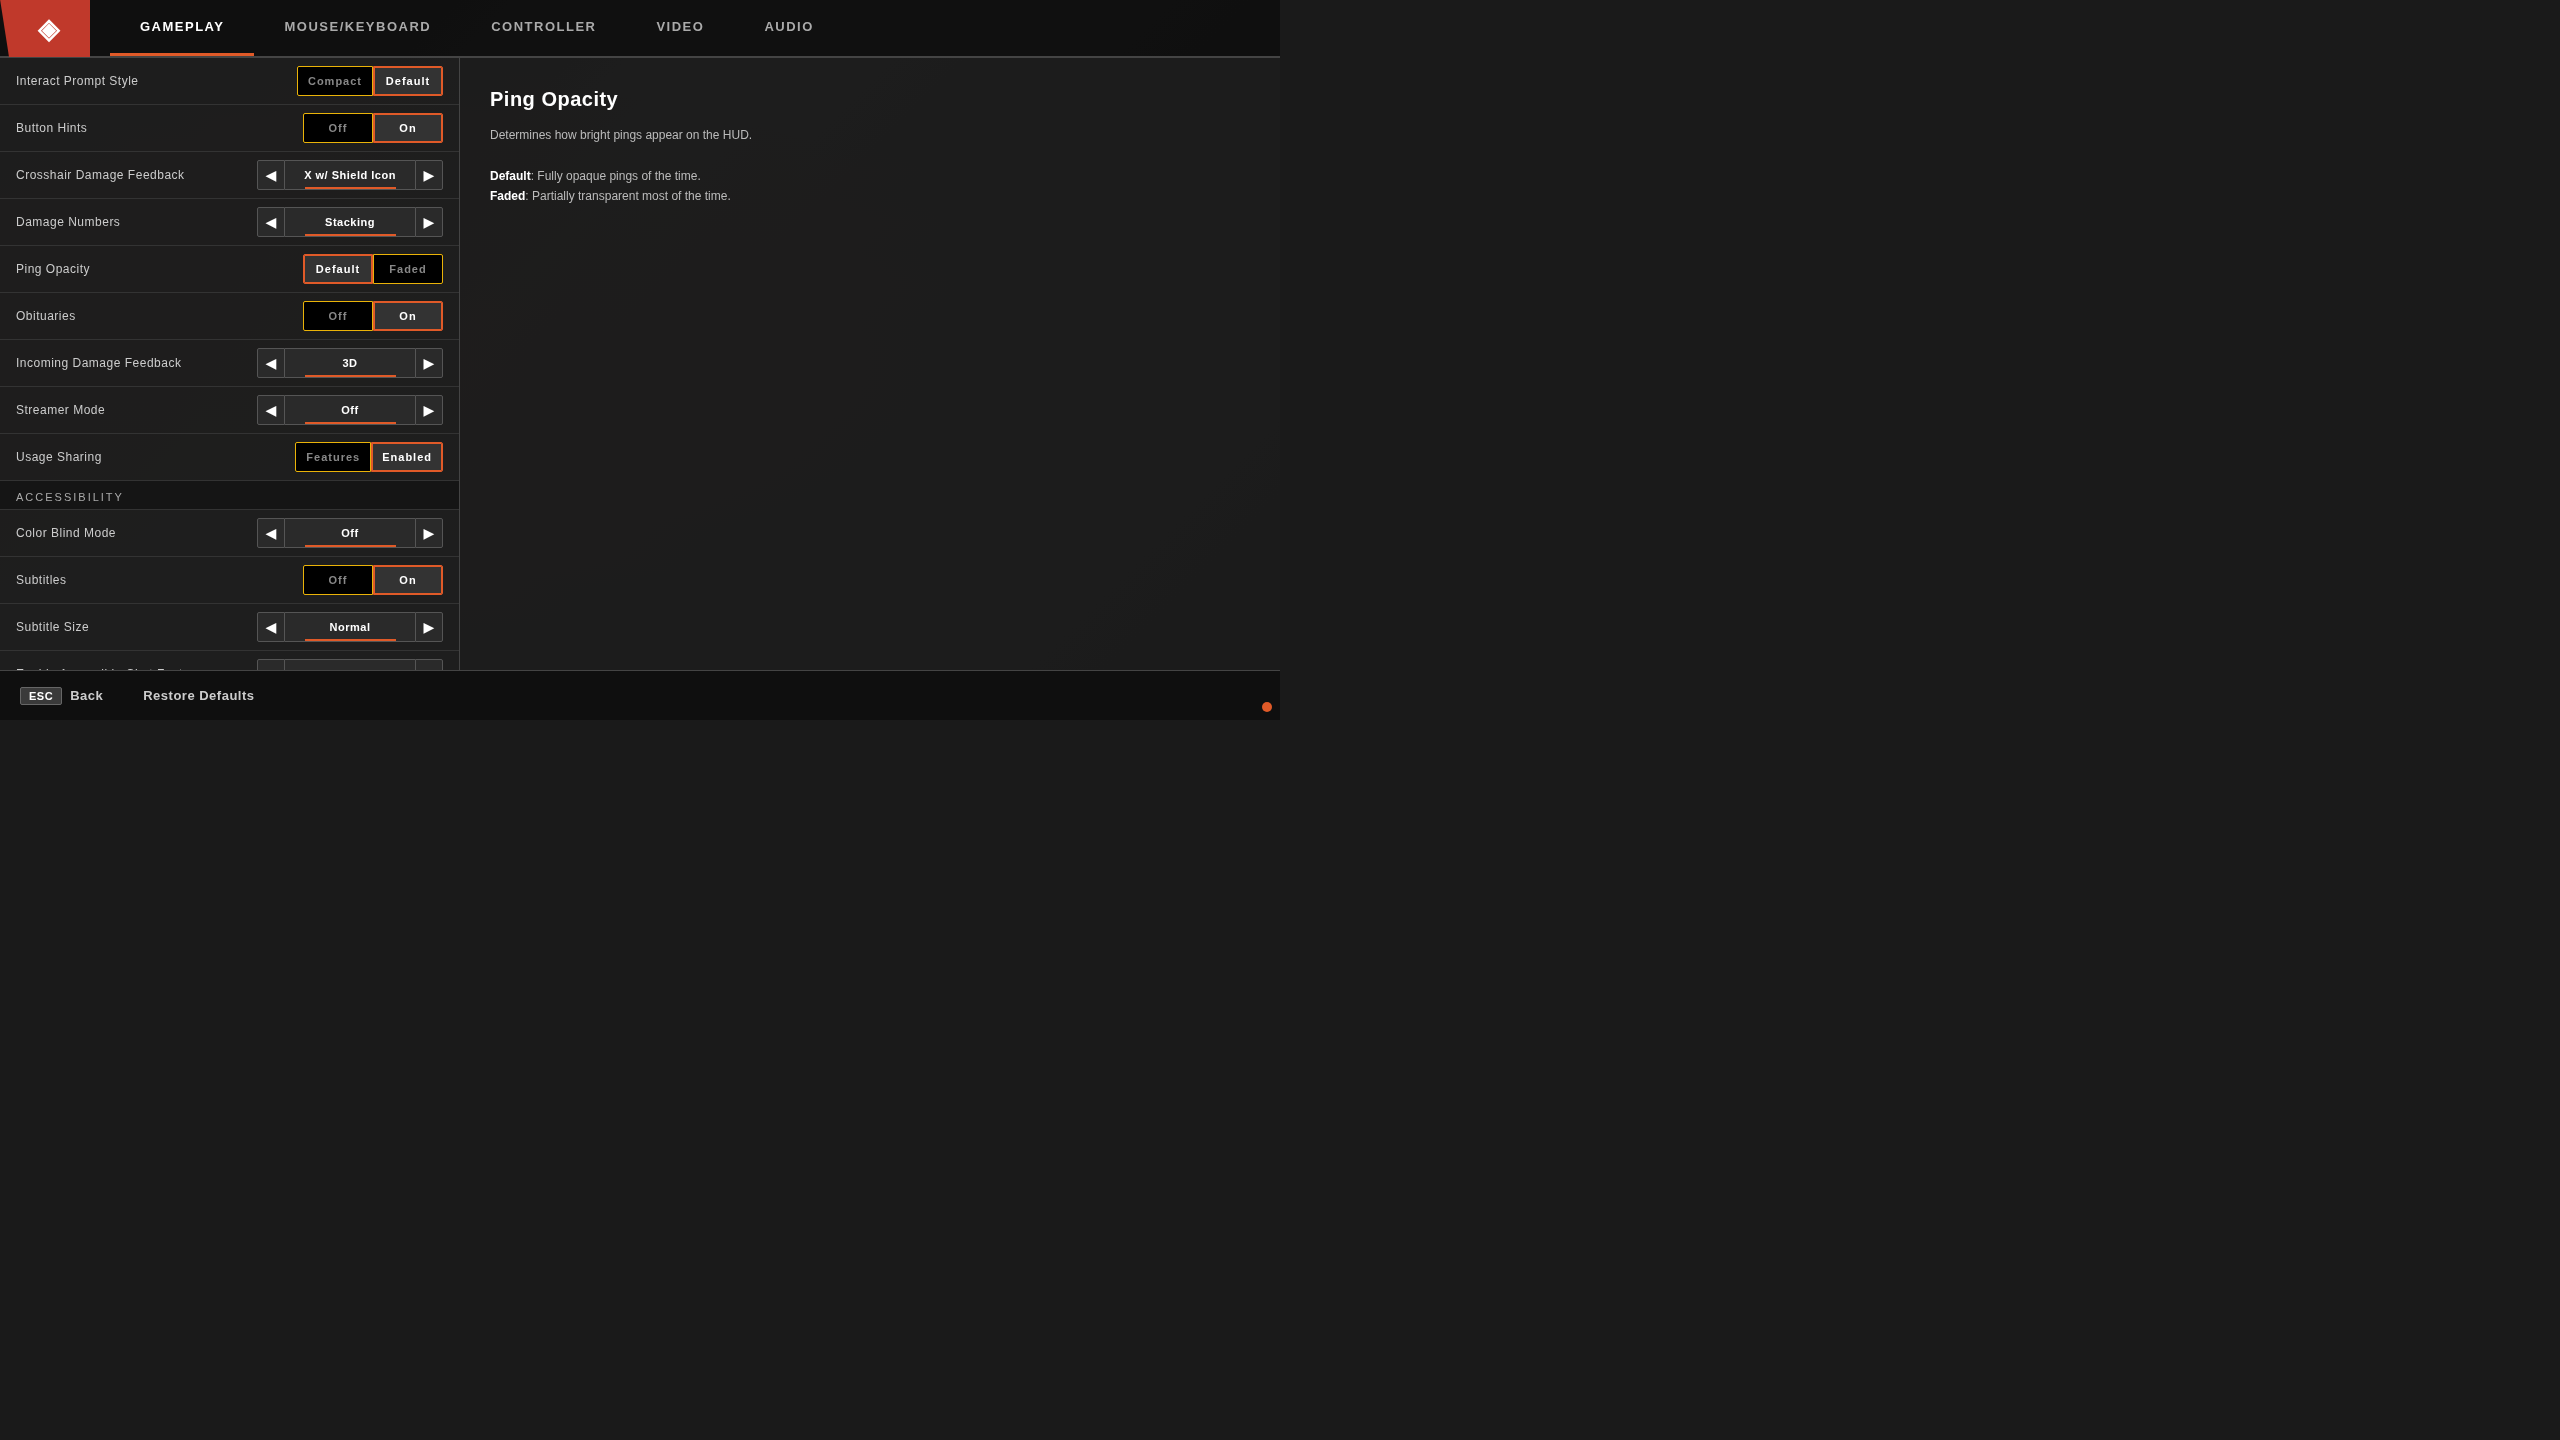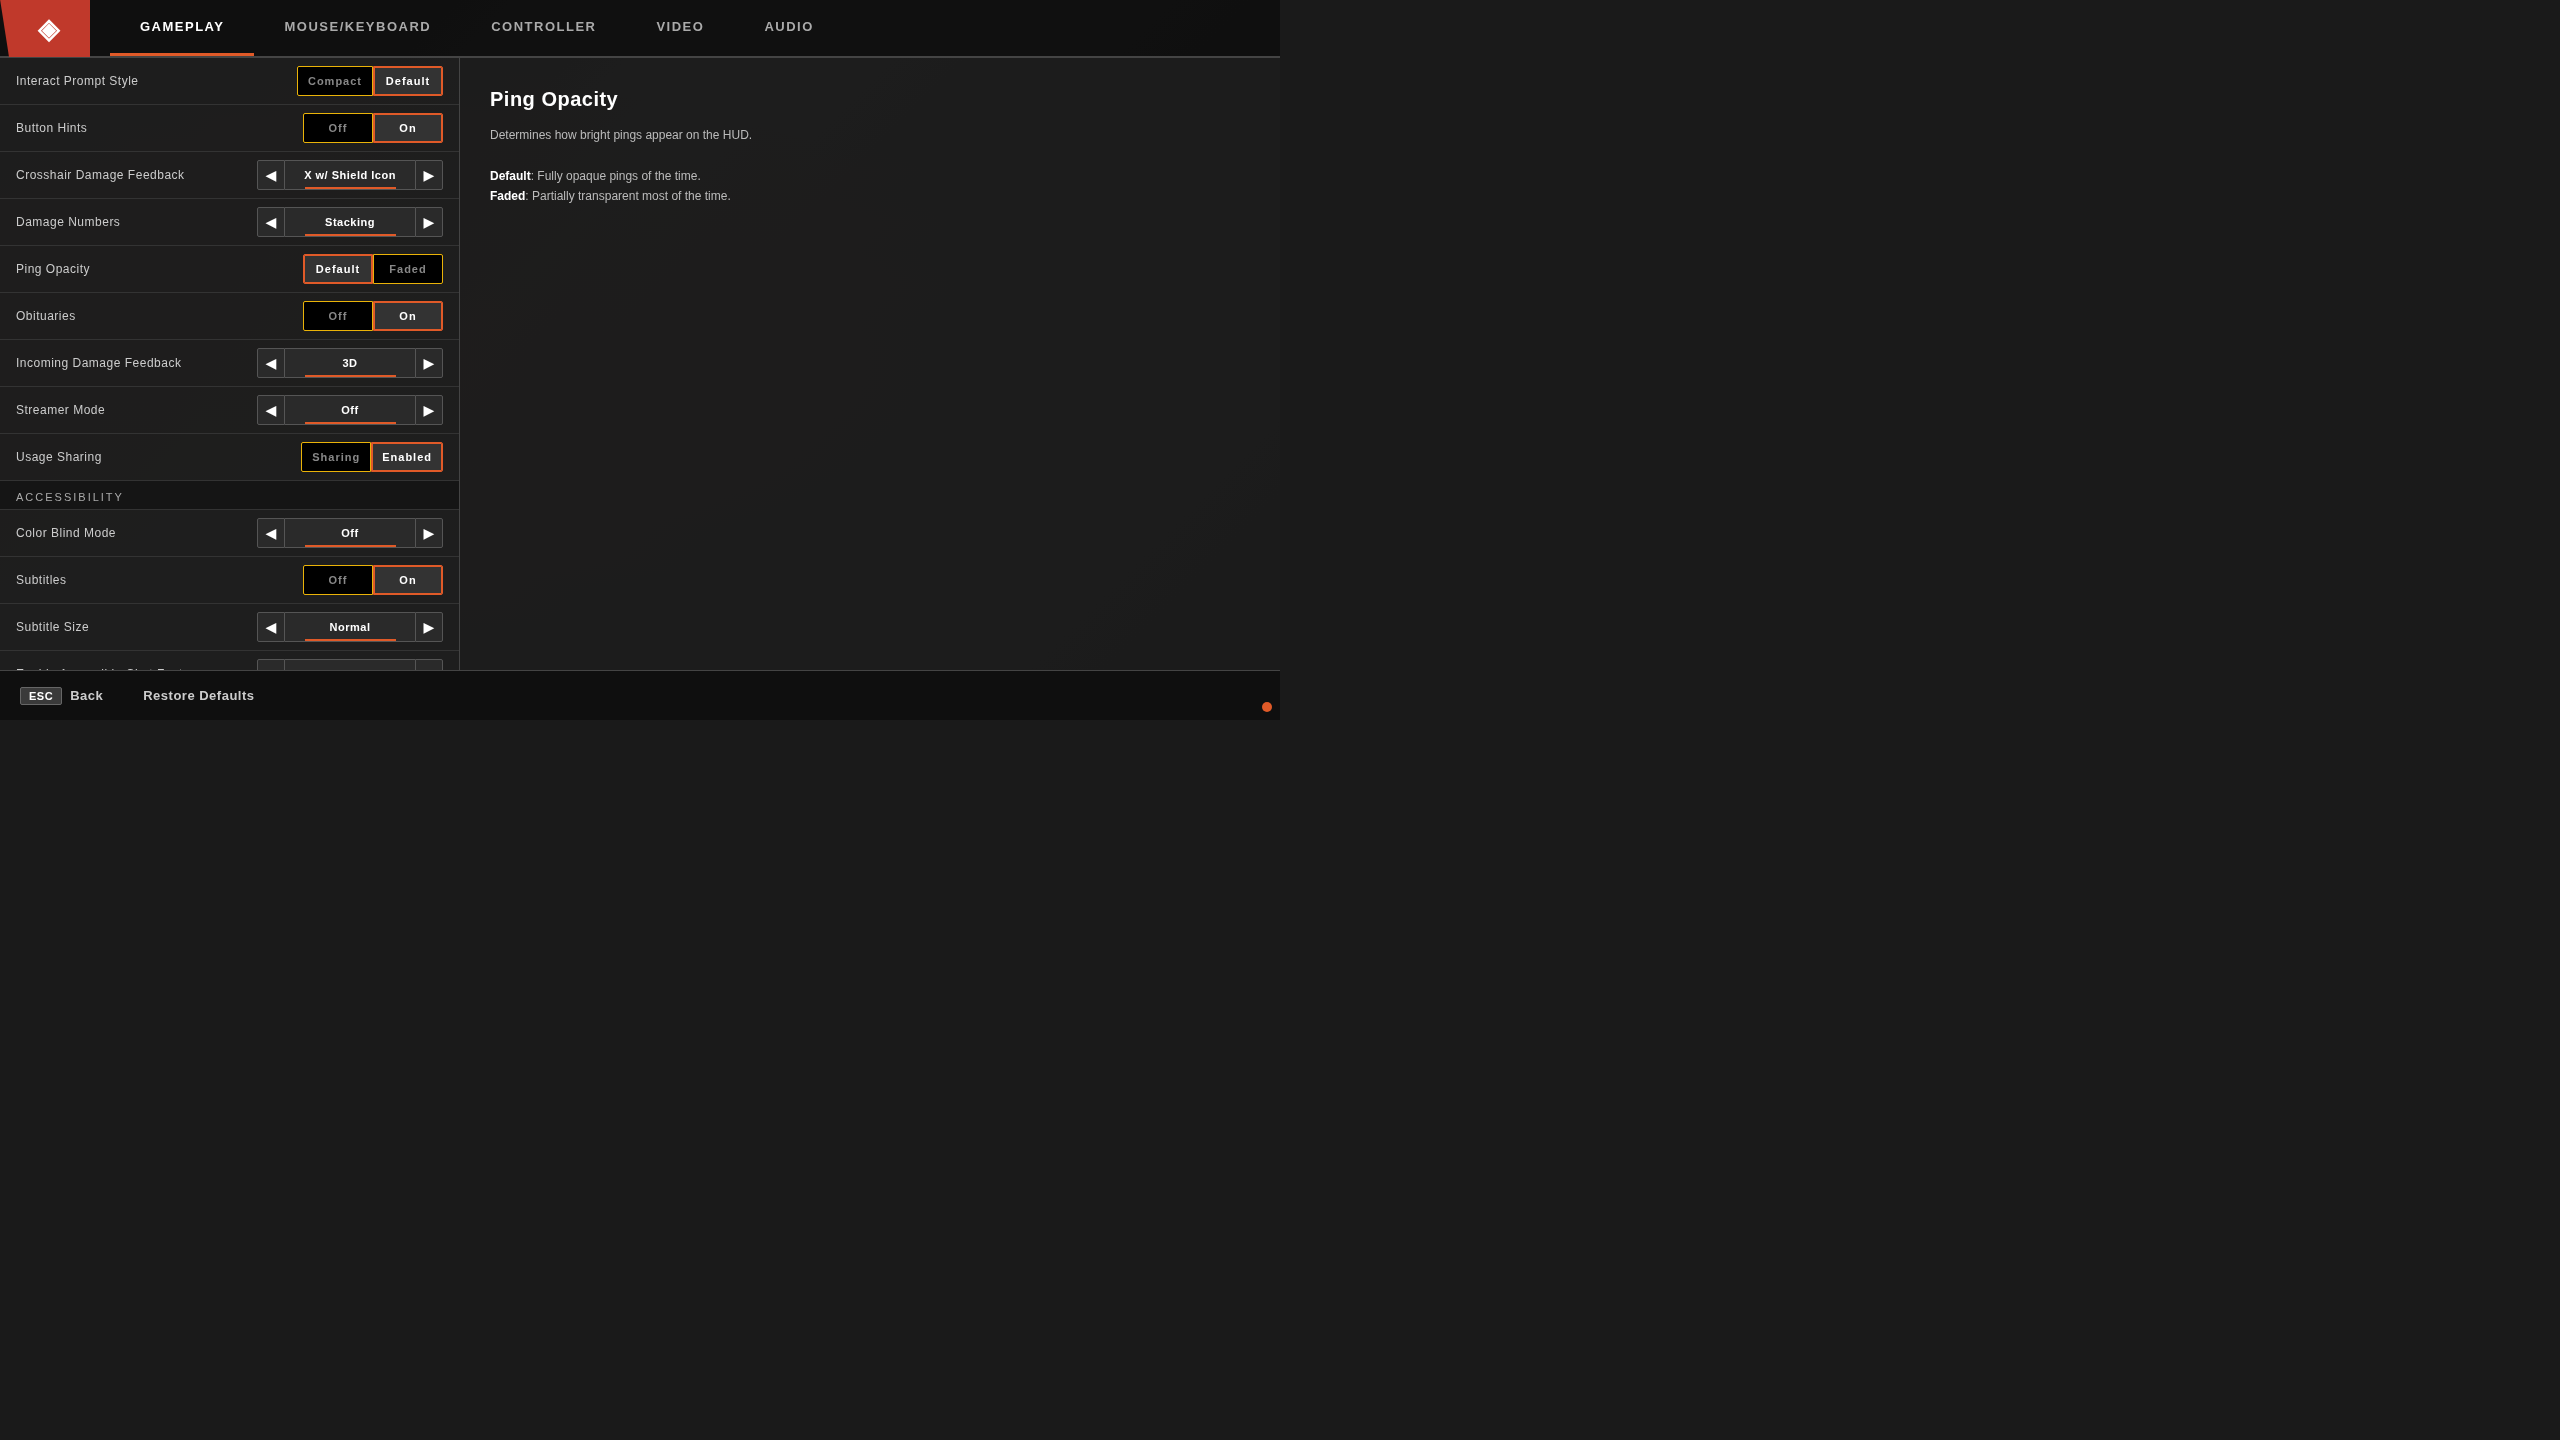--- a/index.html
+++ b/index.html
@@ -438,21 +438,21 @@
           <span>Off</span>
         </div>
         <button class="arrow-btn">▶</button>
       </div>
     </div>
 
     <div class="setting-row">
       <span class="setting-label">Usage Sharing</span>
       <div class="setting-control">
         <button class="toggle-btn">
-          <span>Sharing</span>
+          <span>Features</span>
         </button>
         <button class="toggle-btn active">
           <span>Enabled</span>
         </button>
       </div>
     </div>
 
     <div class="section-header">
       <span>ACCESSIBILITY</span>
     </div>

